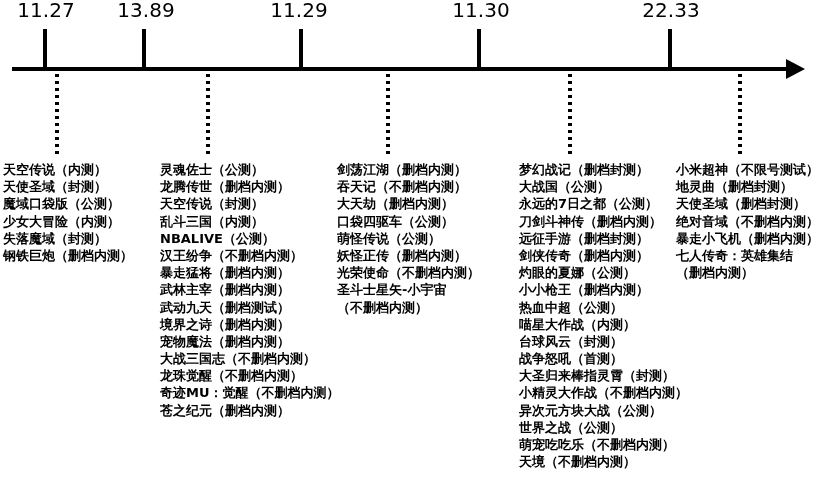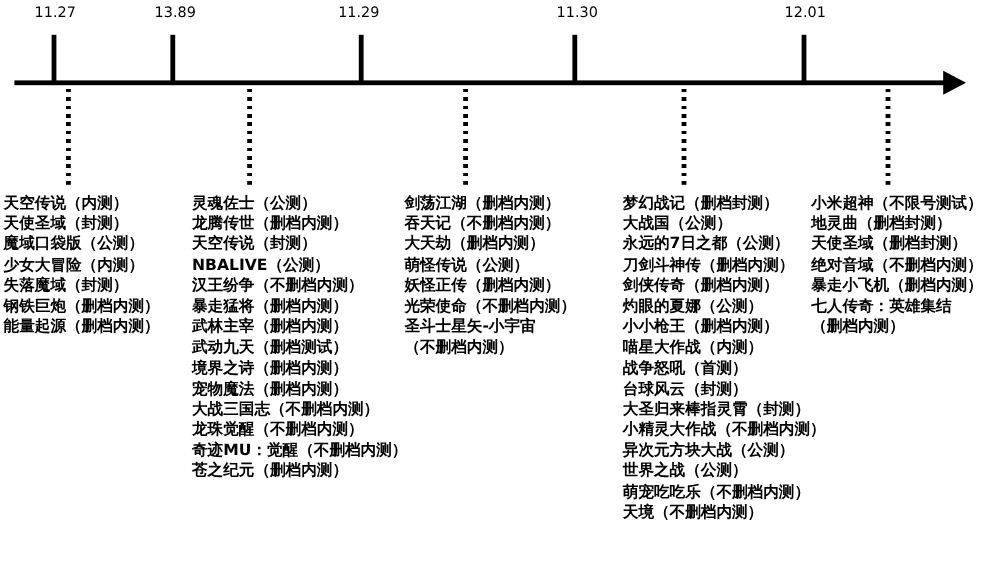--- a/index.html
+++ b/index.html
@@ -22,21 +22,21 @@
     border-top:10px solid transparent;
     border-bottom:10px solid transparent;
   }
   .tick {
     position:absolute; top:29px;
     width:4px; height:40px; background:#000000;
     transform:translateX(-50%);
   }
   .date {
     position:absolute; top:1px;
-    font-size:12px; line-height:19px;
+    font-size:20px; line-height:19px;
     transform:translateX(-50%);
     white-space:nowrap;
   }
   .dotted {
     position:absolute; top:74px;
     width:4px; height:80px;
     background:repeating-linear-gradient(to bottom, #000000 0 3px, transparent 3px 7px);
     transform:translateX(-50%);
   }
   .col {
@@ -58,74 +58,77 @@
   <div class="tick" style="left:45px"></div>
   <div class="tick" style="left:144px"></div>
   <div class="tick" style="left:301px"></div>
   <div class="tick" style="left:479px"></div>
   <div class="tick" style="left:670px"></div>
 
   <div class="date" style="left:46px">11.27</div>
   <div class="date" style="left:146px">13.89</div>
   <div class="date" style="left:299px">11.29</div>
   <div class="date" style="left:481px">11.30</div>
-  <div class="date" style="left:671px">12.01</div>
+  <div class="date" style="left:671px">22.33</div>
 
   <div class="dotted" style="left:57px"></div>
   <div class="dotted" style="left:208px"></div>
   <div class="dotted" style="left:388px"></div>
   <div class="dotted" style="left:570px"></div>
   <div class="dotted" style="left:740px"></div>
 
   <div class="col" style="left:3px">
       <div class="line">天空传说（内测）</div>
       <div class="line">天使圣域（封测）</div>
       <div class="line">魔域口袋版（公测）</div>
       <div class="line">少女大冒险（内测）</div>
       <div class="line">失落魔域（封测）</div>
       <div class="line">钢铁巨炮（删档内测）</div>
-      <div class="line">能量起源（删档内测）</div>
     </div>
   <div class="col" style="left:160px">
       <div class="line">灵魂佐士（公测）</div>
       <div class="line">龙腾传世（删档内测）</div>
       <div class="line">天空传说（封测）</div>
+      <div class="line">乱斗三国（内测）</div>
       <div class="line">NBALIVE（公测）</div>
       <div class="line">汉王纷争（不删档内测）</div>
       <div class="line">暴走猛将（删档内测）</div>
       <div class="line">武林主宰（删档内测）</div>
       <div class="line">武动九天（删档测试）</div>
       <div class="line">境界之诗（删档内测）</div>
       <div class="line">宠物魔法（删档内测）</div>
       <div class="line">大战三国志（不删档内测）</div>
       <div class="line">龙珠觉醒（不删档内测）</div>
       <div class="line">奇迹MU：觉醒（不删档内测）</div>
       <div class="line">苍之纪元（删档内测）</div>
     </div>
   <div class="col" style="left:337px">
       <div class="line">剑荡江湖（删档内测）</div>
       <div class="line">吞天记（不删档内测）</div>
       <div class="line">大天劫（删档内测）</div>
+      <div class="line">口袋四驱车（公测）</div>
       <div class="line">萌怪传说（公测）</div>
       <div class="line">妖怪正传（删档内测）</div>
       <div class="line">光荣使命（不删档内测）</div>
       <div class="line">圣斗士星矢-小宇宙</div>
       <div class="line">（不删档内测）</div>
     </div>
   <div class="col" style="left:519px">
       <div class="line">梦幻战记（删档封测）</div>
       <div class="line">大战国（公测）</div>
       <div class="line">永远的7日之都（公测）</div>
       <div class="line">刀剑斗神传（删档内测）</div>
+      <div class="line">远征手游（删档封测）</div>
       <div class="line">剑侠传奇（删档内测）</div>
       <div class="line">灼眼的夏娜（公测）</div>
       <div class="line">小小枪王（删档内测）</div>
+      <div class="line">热血中超（公测）</div>
       <div class="line">喵星大作战（内测）</div>
+      <div class="line">台球风云（封测）</div>
       <div class="line">战争怒吼（首测）</div>
-      <div class="line">台球风云（封测）</div>
       <div class="line">大圣归来棒指灵霄（封测）</div>
       <div class="line">小精灵大作战（不删档内测）</div>
       <div class="line">异次元方块大战（公测）</div>
       <div class="line">世界之战（公测）</div>
       <div class="line">萌宠吃吃乐（不删档内测）</div>
       <div class="line">天境（不删档内测）</div>
     </div>
   <div class="col" style="left:676px">
       <div class="line">小米超神（不限号测试）</div>
       <div class="line">地灵曲（删档封测）</div>

